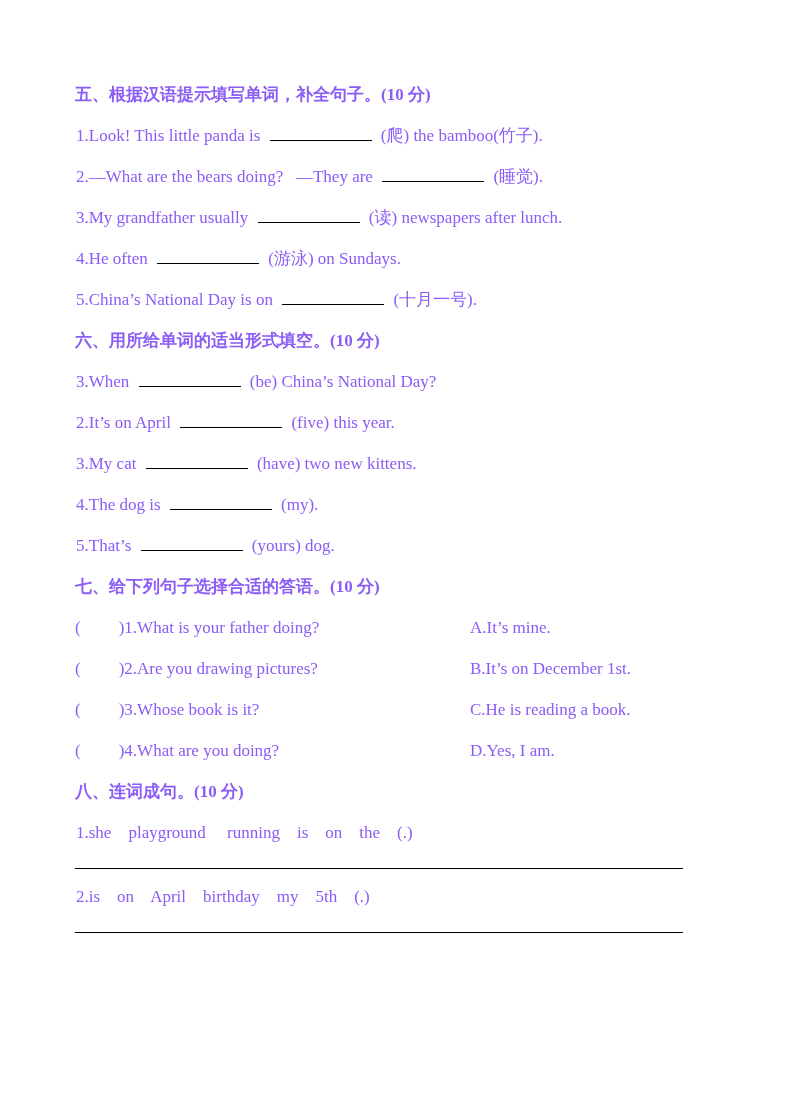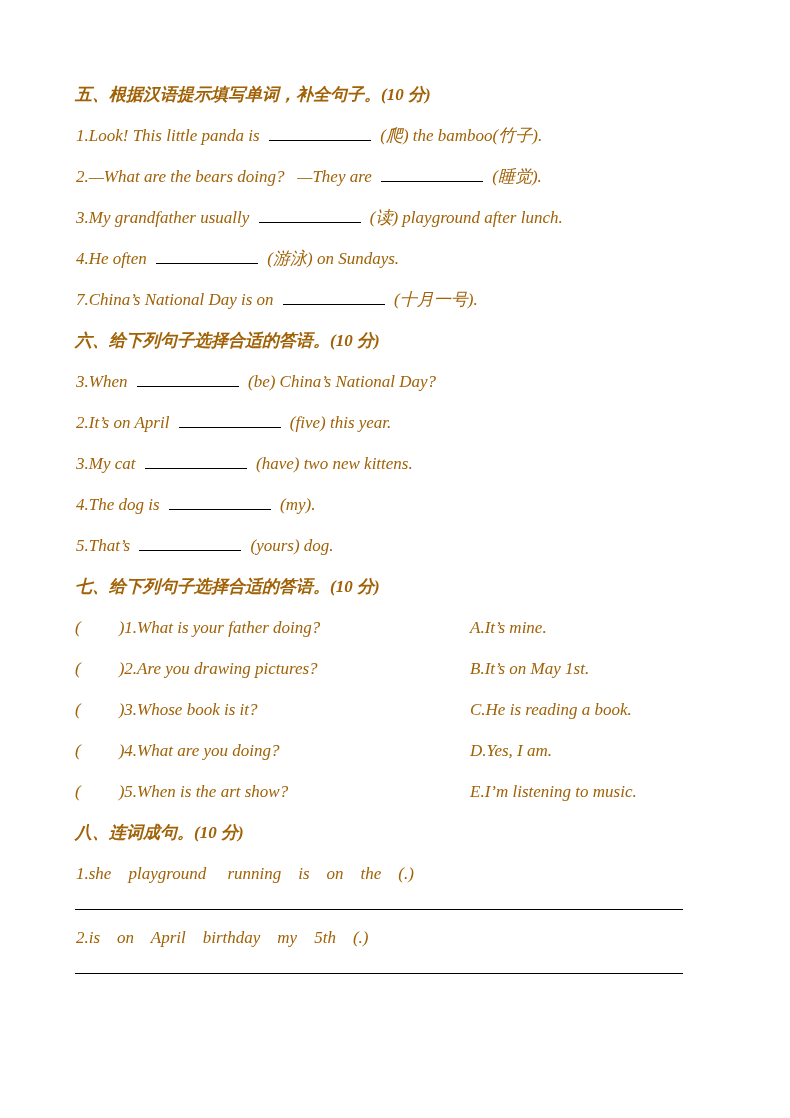--- a/index.html
+++ b/index.html
@@ -3,26 +3,25 @@
 <meta charset="utf-8">
 <style>
   * { box-sizing: border-box; }
   html, body { margin: 0; padding: 0; background: #ffffff; }
   .page {
     position: relative;
     width: 790px;
     height: 1118px;
     margin: 0 auto;
     background: #ffffff;
-    color: #a16207;
+    color: #8b5cf6;
     font-family: "Liberation Serif", "DejaVu Serif", serif;
     font-size: 17px;
     padding: 85px 78px 40px 75px;
     overflow: hidden;
-    font-style: italic;
   }
   .heading {
     font-size: 17px;
     font-weight: bold;
     margin: 0 0 21px 0;
     line-height: 20px;
   }
   .line {
     margin: 0 0 21px 1px;
     line-height: 20px;
@@ -55,64 +54,60 @@
 <body>
 
 <div class="page">
 
   <h2 class="heading"><span class="qt">五、根据汉语提示填写单词，补全句子。</span><span class="qt">(10 分)</span></h2>
 
   <p class="line"><span class="qt">1.Look! This little panda is</span> <span class="blank"></span> <span class="qt">(爬) the bamboo(竹子).</span></p>
 
   <p class="line"><span class="qt">2.—What are the bears doing?   —They are</span> <span class="blank"></span> <span class="qt">(睡觉).</span></p>
 
-  <p class="line"><span class="qt">3.My grandfather usually</span> <span class="blank"></span> <span class="qt">(读) playground after lunch.</span></p>
+  <p class="line"><span class="qt">3.My grandfather usually</span> <span class="blank"></span> <span class="qt">(读) newspapers after lunch.</span></p>
 
   <p class="line"><span class="qt">4.He often</span> <span class="blank"></span> <span class="qt">(游泳) on Sundays.</span></p>
 
-  <p class="line"><span class="qt">7.China’s National Day is on</span> <span class="blank"></span> <span class="qt">(十月一号).</span></p>
+  <p class="line"><span class="qt">5.China’s National Day is on</span> <span class="blank"></span> <span class="qt">(十月一号).</span></p>
 
-  <h2 class="heading"><span class="qt">六、给下列句子选择合适的答语。</span><span class="qt">(10 分)</span></h2>
+  <h2 class="heading"><span class="qt">六、用所给单词的适当形式填空。</span><span class="qt">(10 分)</span></h2>
 
   <p class="line"><span class="qt">3.When</span> <span class="blank"></span> <span class="qt">(be) China’s National Day?</span></p>
 
   <p class="line"><span class="qt">2.It’s on April</span> <span class="blank"></span> <span class="qt">(five) this year.</span></p>
 
   <p class="line"><span class="qt">3.My cat</span> <span class="blank"></span> <span class="qt">(have) two new kittens.</span></p>
 
   <p class="line"><span class="qt">4.The dog is</span> <span class="blank"></span> <span class="qt">(my).</span></p>
 
   <p class="line"><span class="qt">5.That’s</span> <span class="blank"></span> <span class="qt">(yours) dog.</span></p>
 
   <h2 class="heading"><span class="qt">七、给下列句子选择合适的答语。</span><span class="qt">(10 分)</span></h2>
 
   <div class="qa-row">
     <span class="qa-left"><span class="qt">(</span><span class="bracket-gap"></span><span class="qt">)1.What is your father doing?</span></span>
     <span class="qa-right qt">A.It’s mine.</span>
   </div>
 
   <div class="qa-row">
     <span class="qa-left"><span class="qt">(</span><span class="bracket-gap"></span><span class="qt">)2.Are you drawing pictures?</span></span>
-    <span class="qa-right qt">B.It’s on May 1st.</span>
+    <span class="qa-right qt">B.It’s on December 1st.</span>
   </div>
 
   <div class="qa-row">
     <span class="qa-left"><span class="qt">(</span><span class="bracket-gap"></span><span class="qt">)3.Whose book is it?</span></span>
     <span class="qa-right qt">C.He is reading a book.</span>
   </div>
 
   <div class="qa-row">
     <span class="qa-left"><span class="qt">(</span><span class="bracket-gap"></span><span class="qt">)4.What are you doing?</span></span>
     <span class="qa-right qt">D.Yes, I am.</span>
   </div>
 
-  <div class="qa-row">
-    <span class="qa-left"><span class="qt">(</span><span class="bracket-gap"></span><span class="qt">)5.When is the art show?</span></span>
-    <span class="qa-right qt">E.I’m listening to music.</span>
-  </div>
 
   <h2 class="heading"><span class="qt">八、连词成句。</span><span class="qt">(10 分)</span></h2>
 
   <p class="line"><span class="qt">1.she    playground     running    is    on    the    (.)</span></p>
   <div class="answer-line"></div>
 
   <p class="line"><span class="qt">2.is    on    April    birthday    my    5th    (.)</span></p>
   <div class="answer-line"></div>
 
 </div>

